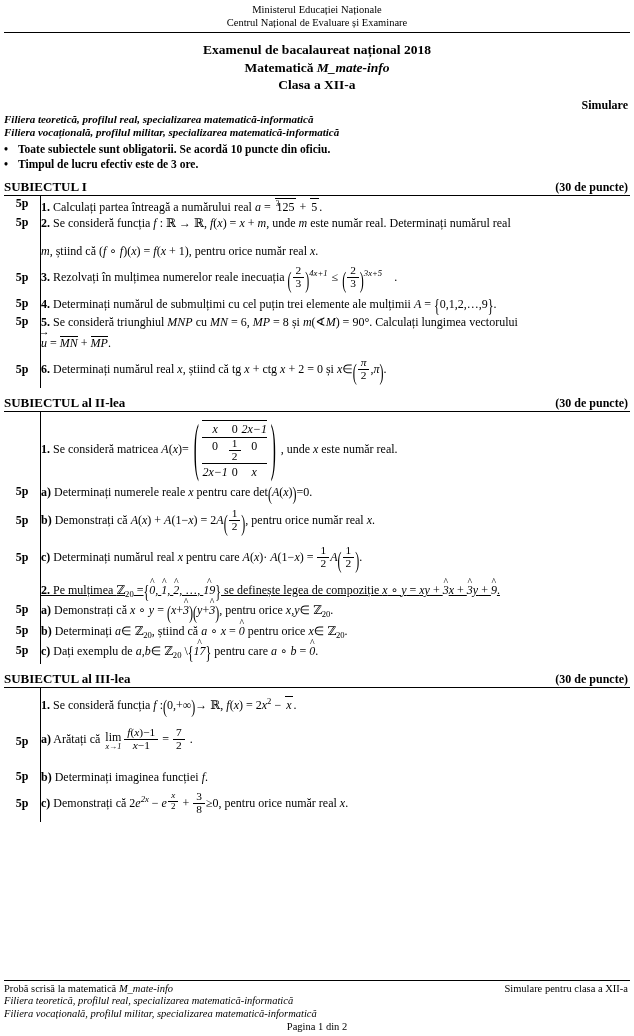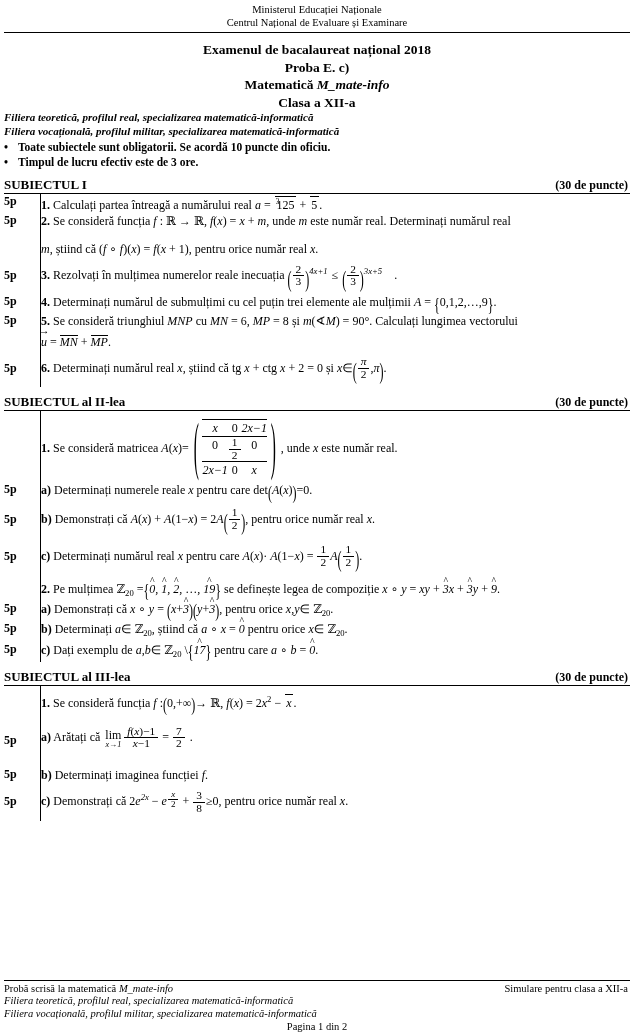--- a/index.html
+++ b/index.html
@@ -25,21 +25,21 @@
   ul.bullets { list-style:none; margin:2px 0 0 0; padding:0; }
   ul.bullets li { font-weight:bold; font-size:11.5px; line-height:15px; padding-left:18px; position:relative; }
   ul.bullets li .bdot { position:absolute; left:4px; top:0px; }
 
   .subject-head { display:flex; justify-content:space-between; align-items:baseline;
                   font-weight:bold; font-size:13px; padding:0 6px 0 4px; margin-top:7px; }
   .subject-head .pts { font-size:12px; }
 
   table.qtable { border-collapse:collapse; width:626px; margin-left:4px; table-layout:fixed; }
   table.qtable td { vertical-align:top; padding:0; }
-  td.pcell { width:36px; font-weight:bold; font-size:12px;
+  td.pcell { width:36px; text-align:center; font-weight:bold; font-size:12px;
              border-right:1.2px solid #000; padding-top:4px; padding-bottom:2px; }
   td.qcell { padding:3px 2px 3px 7px; font-size:12px; line-height:16px; }
   td.pcell.mid { vertical-align:middle; }
   .topline td { border-top:1.3px solid #000; }
 
   .qnum { font-weight:bold; }
   i.v { font-style:italic; }
 
   
   .m { font-style:italic; font-family:"Liberation Serif", serif; }
@@ -82,25 +82,25 @@
 <div class="page">
 
   <div class="hdr-min">
     <div>Ministerul Educației Naționale</div>
     <div>Centrul Național de Evaluare și Examinare</div>
   </div>
   <div class="rule-full"></div>
 
   <div class="title-block">
     <div>Examenul de bacalaureat național 2018</div>
-    <div>Proba E. c)</div>
     <div><span>Matematică </span><span class="it">M_mate-info</span></div>
     <div>Clasa a XII-a</div>
   </div>
 
+  <div class="simulare">Simulare</div>
 
   <div class="filiera">Filiera teoretică, profilul real, specializarea matematică-informatică</div>
   <div class="filiera">Filiera vocațională, profilul militar, specializarea matematică-informatică</div>
 
   <ul class="bullets">
     <li><span class="bdot">•</span><span>Toate subiectele sunt obligatorii. Se acordă 10 puncte din oficiu.</span></li>
     <li><span class="bdot">•</span><span>Timpul de lucru efectiv este de 3 ore.</span></li>
   </ul>
 
   <div class="subject-head">
@@ -213,21 +213,21 @@
     </tr>
     <tr>
       <td class="pcell mid">5p</td>
       <td class="qcell" style="padding-top:6px;padding-bottom:6px;">
         <span class="qnum">c)</span>
         <span>Determinați numărul real </span><span class="m">x</span><span> pentru care </span><span class="m">A</span><span class="up">(</span><span class="m">x</span><span class="up">)· </span><span class="m">A</span><span class="up">(1−</span><span class="m">x</span><span class="up">) = </span><span class="frac"><span class="num">1</span><span class="den">2</span></span><span class="m">A</span><span class="pleft">(</span><span class="frac"><span class="num">1</span><span class="den">2</span></span><span class="pright">)</span><span>.</span>
       </td>
     </tr>
     <tr>
       <td class="pcell"></td>
-      <td class="qcell" style="padding-top:6px;">
+      <td class="qcell" style="padding-top:6px;text-decoration:underline;">
         <span class="qnum">2.</span>
         <span>Pe mulțimea </span><span class="bb">ℤ</span><span class="sub">20</span><span class="up"> =</span><span class="pleft2">{</span><span class="m hat">0</span><span class="up">, </span><span class="m hat">1</span><span class="up">, </span><span class="m hat">2</span><span class="up">, …, </span><span class="m hat">19</span><span class="pleft2">}</span><span> se definește legea de compoziție </span><span class="m">x</span><span class="up"> ∘ </span><span class="m">y</span><span class="up"> = </span><span class="m">xy</span><span class="up"> + </span><span class="m hat">3</span><span class="m">x</span><span class="up"> + </span><span class="m hat">3</span><span class="m">y</span><span class="up"> + </span><span class="m hat">9</span><span>.</span>
       </td>
     </tr>
     <tr>
       <td class="pcell">5p</td>
       <td class="qcell">
         <span class="qnum">a)</span>
         <span>Demonstrați că </span><span class="m">x</span><span class="up"> ∘ </span><span class="m">y</span><span class="up"> = </span><span class="pleft2">(</span><span class="m">x</span><span class="up">+</span><span class="m hat">3</span><span class="pleft2">)</span><span class="pleft2">(</span><span class="m">y</span><span class="up">+</span><span class="m hat">3</span><span class="pleft2">)</span><span>, pentru orice </span><span class="m">x</span><span class="up">,</span><span class="m">y</span><span class="up">∈ </span><span class="bb">ℤ</span><span class="sub">20</span><span>.</span>
       </td>

